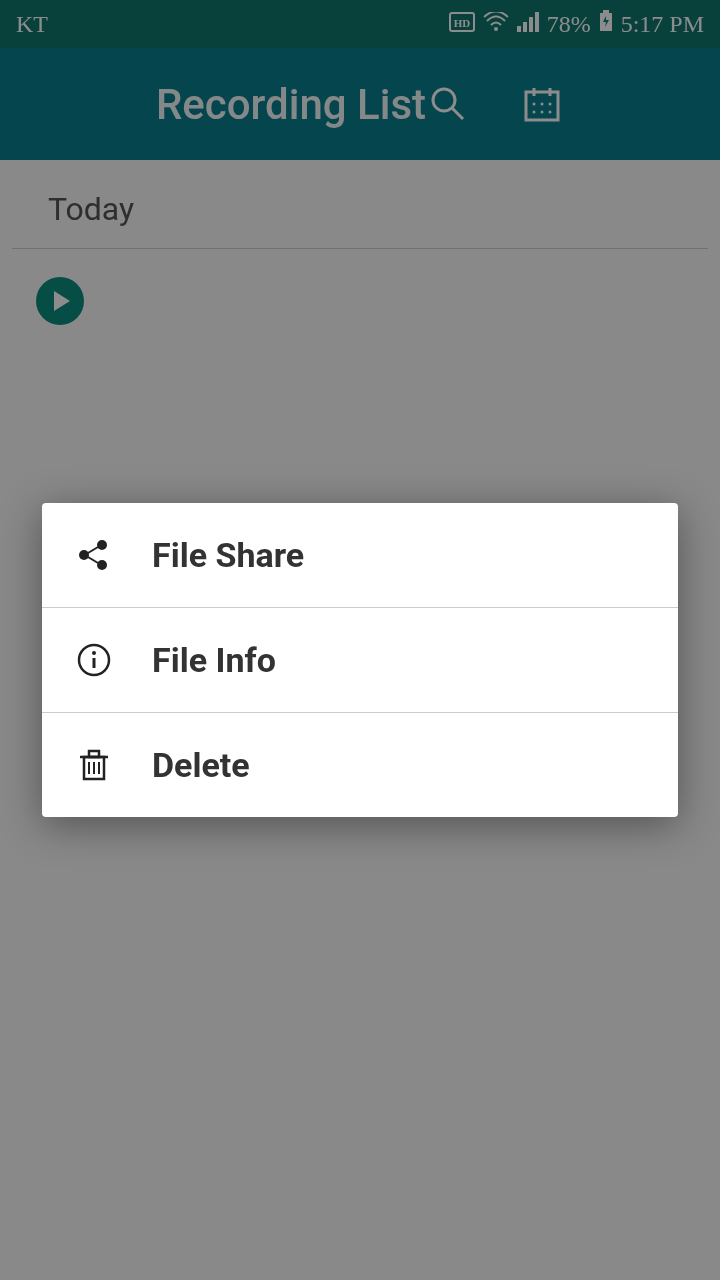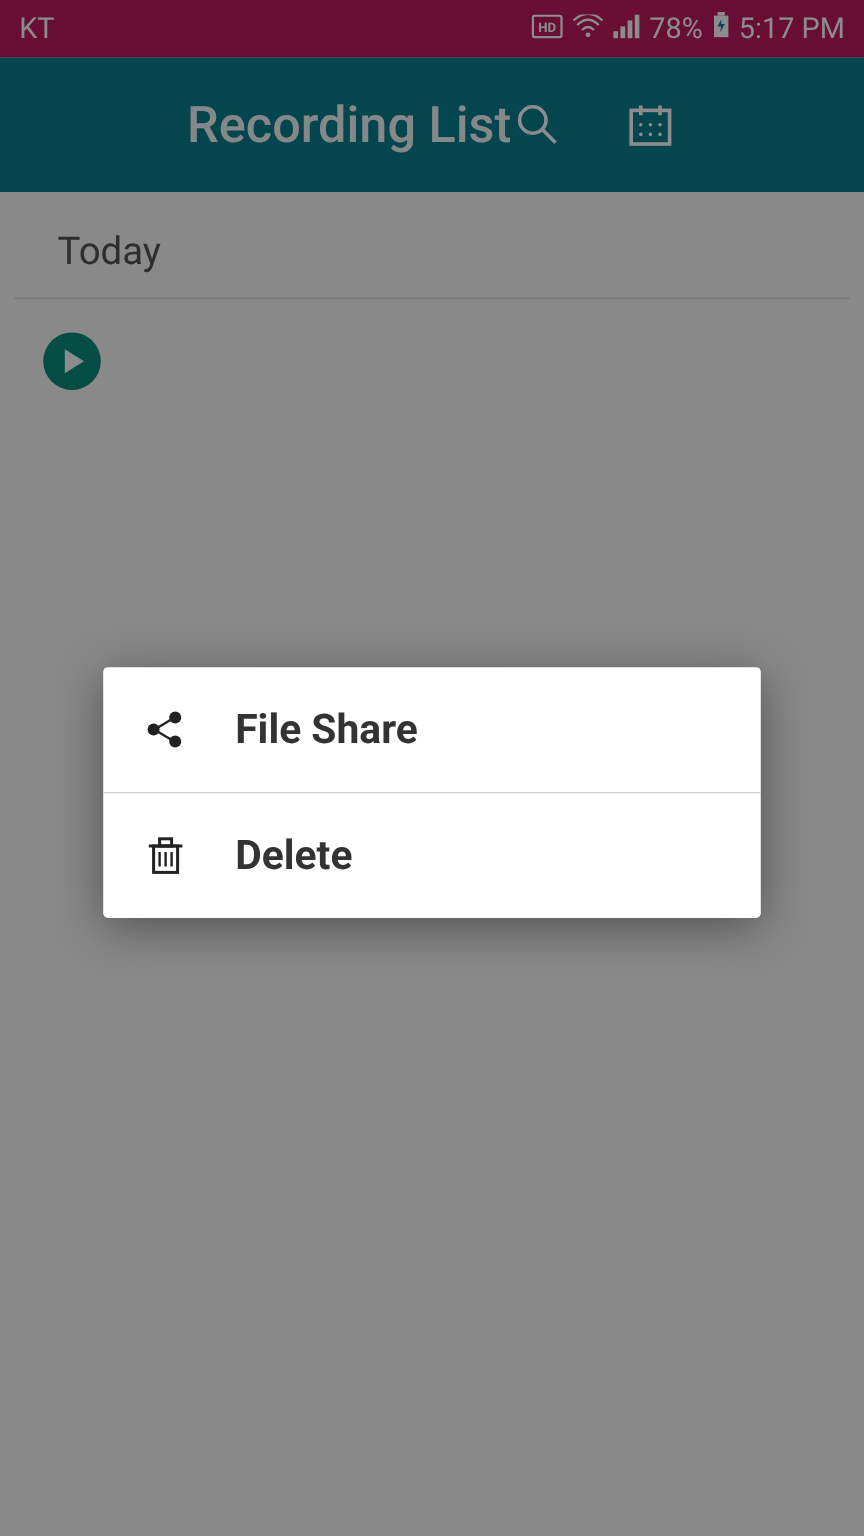--- a/index.html
+++ b/index.html
@@ -10,27 +10,28 @@
     body {
       width: 720px;
       height: 1280px;
       font-family: -apple-system, BlinkMacSystemFont, "Segoe UI", Roboto, sans-serif;
       background: #fafafa;
       position: relative;
       overflow: hidden;
     }
     .status-bar {
       height: 48px;
-      background: #be185d;
+      background: #0f766e;
       color: white;
       display: flex;
       align-items: center;
       justify-content: space-between;
       padding: 0 16px;
       font-size: 24px;
+      font-family: Liberation Serif, serif;
     }
     .status-left {
       font-weight: 400;
     }
     .status-right {
       display: flex;
       align-items: center;
       gap: 8px;
     }
     .app-bar {
@@ -113,21 +114,21 @@
       top: 0;
       left: 0;
       right: 0;
       bottom: 0;
       background: rgba(0,0,0,0.45);
       display: flex;
       align-items: center;
       justify-content: center;
     }
     .dialog {
-      width: 548px;
+      width: 636px;
       background: white;
       border-radius: 4px;
       box-shadow: 0 8px 40px rgba(0,0,0,0.4);
       margin-top: 40px;
     }
     .dialog-item {
       display: flex;
       align-items: center;
       padding: 32px 32px;
       gap: 38px;
@@ -231,20 +232,30 @@
             <circle cx="26" cy="28" r="5" fill="#222"></circle>
             <line x1="12" y1="16" x2="22" y2="10" stroke="#222" stroke-width="2"></line>
             <line x1="12" y1="20" x2="22" y2="26" stroke="#222" stroke-width="2"></line>
           </svg>
       </div>
       <div class="dialog-label">File Share</div>
     </div>
     <div class="dialog-item">
       <div class="dialog-icon">
         <svg width="36" height="36" viewBox="0 0 36 36">
+            <circle cx="18" cy="18" r="15" fill="none" stroke="#222" stroke-width="2.5"></circle>
+            <circle cx="18" cy="11" r="2" fill="#222"></circle>
+            <line x1="18" y1="16" x2="18" y2="26" stroke="#222" stroke-width="3"></line>
+          </svg>
+      </div>
+      <div class="dialog-label">File Info</div>
+    </div>
+    <div class="dialog-item">
+      <div class="dialog-icon">
+        <svg width="36" height="36" viewBox="0 0 36 36">
             <rect x="8" y="10" width="20" height="22" fill="none" stroke="#222" stroke-width="2.5"></rect>
             <line x1="4" y1="10" x2="32" y2="10" stroke="#222" stroke-width="2.5"></line>
             <rect x="13" y="4" width="10" height="6" fill="none" stroke="#222" stroke-width="2.5"></rect>
             <line x1="13" y1="15" x2="13" y2="27" stroke="#222" stroke-width="2"></line>
             <line x1="18" y1="15" x2="18" y2="27" stroke="#222" stroke-width="2"></line>
             <line x1="23" y1="15" x2="23" y2="27" stroke="#222" stroke-width="2"></line>
           </svg>
       </div>
       <div class="dialog-label">Delete</div>
     </div>

